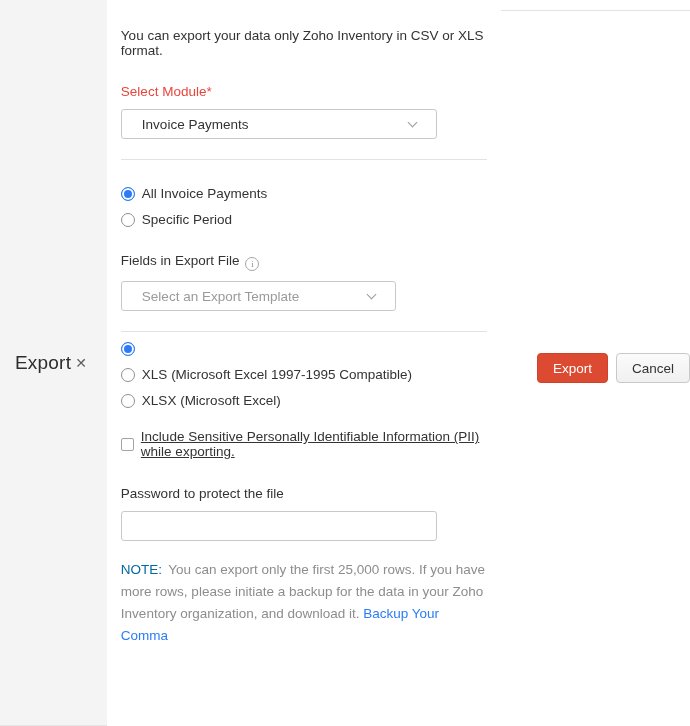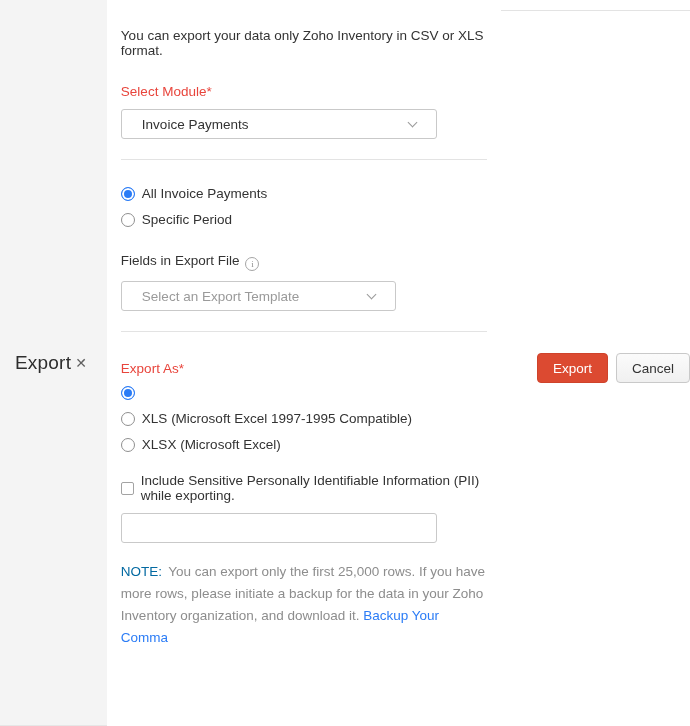--- a/index.html
+++ b/index.html
@@ -80,21 +80,21 @@
     background: #fff;
     margin-right: 7px;
     flex: 0 0 auto;
   }
   .radio.on {
     border: 1px solid #2b7cf6;
     background: #2b7cf6;
     box-shadow: inset 0 0 0 2px #fff;
   }
   
-  .check-row { display: flex; align-items: center; margin-top: 21px; cursor: pointer; }
+  .check-row { display: flex; align-items: center; margin-top: 21px; cursor: pointer; text-decoration: underline; }
   .checkbox {
     width: 13px; height: 13px;
     border: 1px solid #a3a3a3;
     border-radius: 2px;
     background: #fff;
     margin-right: 7px;
     flex: 0 0 auto;
   }
   
   .info-icon {
@@ -192,39 +192,39 @@
 
     <div class="label"><span>Fields in Export File</span><span class="info-icon">i</span></div>
 
     <div class="selectbox template">
       <span class="placeholder">Select an Export Template</span>
       <span class="chevron-down"></span>
     </div>
 
     <hr class="divider">
 
-    <div class="label-red" style="margin-top:29px"><span>Export As</span><span class="req">*</span></div>
 
     <div class="radio-row tight">
       <span class="radio on"></span>
     </div>
     <div class="radio-row">
       <span class="radio"></span>
       <span>XLS (Microsoft Excel 1997-1995 Compatible)</span>
     </div>
     <div class="radio-row">
       <span class="radio"></span>
       <span>XLSX (Microsoft Excel)</span>
     </div>
 
     <div class="check-row">
       <span class="checkbox"></span>
       <span>Include Sensitive Personally Identifiable Information (PII) while exporting.</span>
     </div>
 
+    <div class="label" style="margin-top:27px">Password to protect the file</div>
     <input class="textinput" type="text" value="" style="">
 
     <div class="note">
       <span class="note-prefix">NOTE:</span><span>You can export only the first 25,000 rows. If you have more rows, please initiate a backup for the data in your Zoho Inventory organization, and download it.</span>
       <a class="note-link">Backup Your Comma</a>
     </div>
 
   </div>
 
   <div class="dlg-footer">

